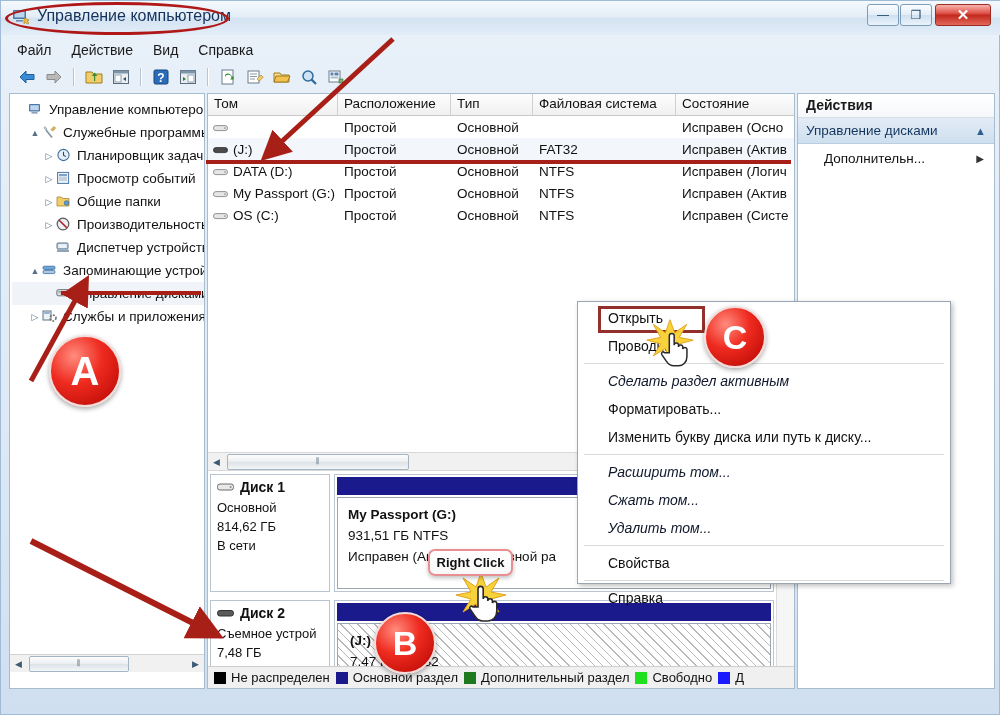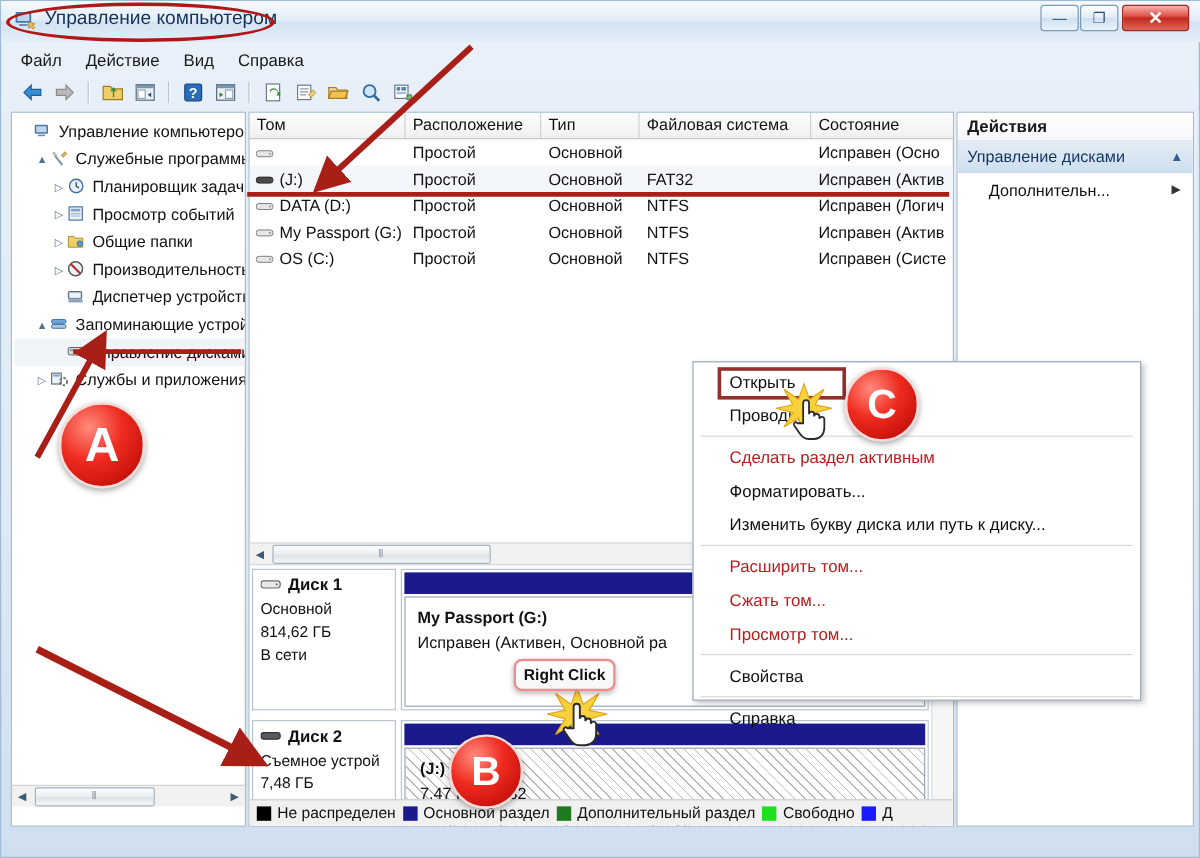--- a/index.html
+++ b/index.html
@@ -225,21 +225,21 @@
     background: #ffffff; border: 1px solid #9aa6b2;
     box-shadow: 2px 2px 5px rgba(0,0,0,0.25);
     z-index: 40;
     padding: 2px 0;
   }
   .cm-item {
     height: 28px; display: flex; align-items: center;
     padding-left: 30px;
     font-size: 14px; color: #111; white-space: nowrap;
   }
-  .cm-item.disabled { color: #b91c1c; }
+  .cm-item.disabled { color: #0f172a; font-style: italic; }
   .cm-sep { height: 1px; background: #dadada; margin: 3px 6px; }
   #cm-open-box {
     position: absolute; left: 20px; top: 4px; width: 107px; height: 27px;
     border: 3px solid #93302c; pointer-events: none;
   }
 
   
   .badge {
     position: absolute; border-radius: 50%;
     background: radial-gradient(circle at 34% 28%, #ff8c7e 0%, #ef2b20 42%, #c9130c 78%, #a00d08 100%);
@@ -572,20 +572,21 @@
             <span>Диск 1</span>
           </div>
           <div class="dline">Основной</div>
           <div class="dline">814,62 ГБ</div>
           <div class="dline">В сети</div>
         </div>
         <div class="part-wrap">
           <div class="part-bar"></div>
           <div class="part-body">
             <div class="pline pname">My Passport  (G:)</div>
+            <div class="pline">931,51 ГБ NTFS</div>
             <div class="pline">Исправен (Активен, Основной ра</div>
           </div>
         </div>
       </div>
 
       <div class="disk-block" id="disk2" style="top:128px;">
         <div class="disk-info">
           <div class="dtitle">
             <svg class="disk-hdd-ico" viewBox="0 0 18 11">
               <rect x="0.5" y="2.5" width="16" height="5.5" rx="2.4" fill="#5a5a5a" stroke="#333333"></rect>
@@ -651,21 +652,21 @@
     <div id="cm-open-box"></div>
   <div class="cm-item">Открыть</div>
       <div class="cm-item">Проводник</div>
       <div class="cm-sep"></div>
       <div class="cm-item disabled">Сделать раздел активным</div>
       <div class="cm-item">Форматировать...</div>
       <div class="cm-item">Изменить букву диска или путь к диску...</div>
       <div class="cm-sep"></div>
       <div class="cm-item disabled">Расширить том...</div>
       <div class="cm-item disabled">Сжать том...</div>
-      <div class="cm-item disabled">Просмотр том...</div>
+      <div class="cm-item disabled">Удалить том...</div>
       <div class="cm-sep"></div>
       <div class="cm-item">Свойства</div>
       <div class="cm-sep"></div>
       <div class="cm-item">Справка</div>
     </div>
 
   <svg style="position:absolute;left:0;top:0;width:1000px;height:715px;pointer-events:none;z-index:50;">
     <defs>
       <marker id="arrowhead" markerWidth="6" markerHeight="6" refX="1" refY="3" orient="auto">
         <path d="M0,0 L6,3 L0,6 z" fill="#a81f18"></path>

